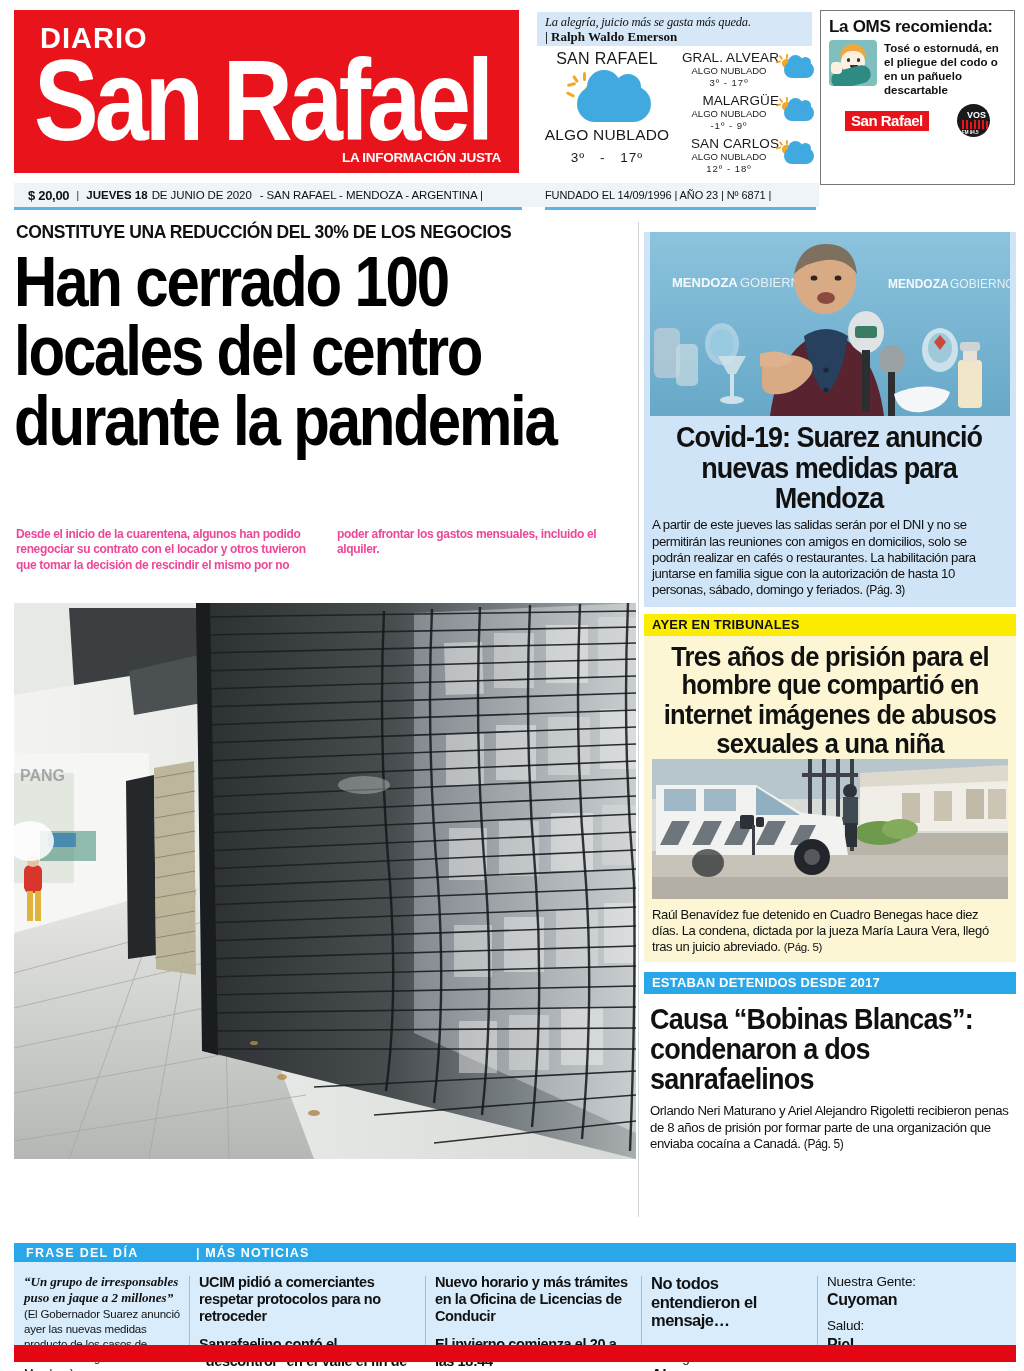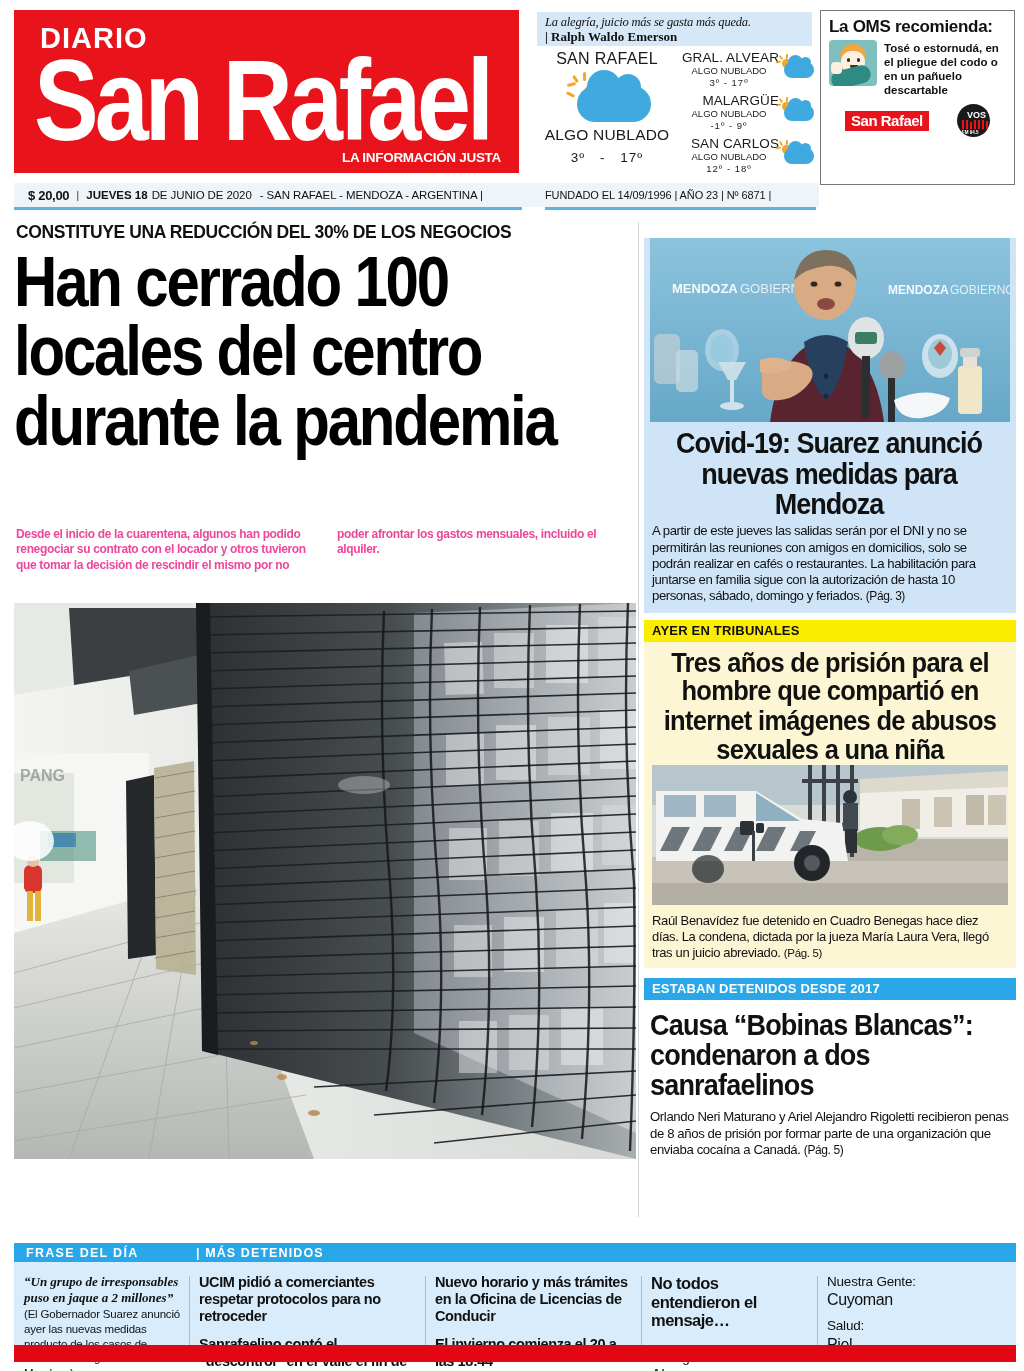--- a/index.html
+++ b/index.html
@@ -144,21 +144,21 @@
   .caption-main {
     position:absolute; left:16px; top:1168px; width:622px;
     font-size:14px; line-height:1.28; color:#111; letter-spacing:-0.3px;
   }
   .caption-main .pag { font-size:12.5px; }
 
   
   .v-divider { position:absolute; left:638px; top:222px; width:1px; height:995px; background:#cfd6da; }
 
   
-  .rcol { position:absolute; left:644px; top:232px; width:372px; }
+  .rcol { position:absolute; left:644px; top:226px; width:372px; }
 
   .blue-block { background:#cfe5f7; padding:0 0 6px 0; }
   .covid-photo { width:360px; height:184px; margin:6px auto 0; overflow:hidden; position:relative; background:#6da9c9;}
   .covid-title {
     font-weight:bold; font-size:27px; line-height:1.03; color:#111;
     letter-spacing:-1px; padding:6px 10px 0 8px; text-align:center;
     transform: scaleY(1.1); transform-origin: center top;
   }
   .covid-body {
     font-size:13.2px; line-height:1.23; color:#111; letter-spacing:-0.45px;
@@ -204,21 +204,21 @@
   .bq-strong { font-family:"Liberation Serif", serif; font-weight:bold; font-style:italic;
                font-size:13px; line-height:1.2; color:#111; }
   .bq-note { font-size:11.5px; line-height:1.28; color:#111; margin-top:2px; letter-spacing:-0.2px;}
   .bb-n1 { width:236px; }
   .bb-n2 { width:216px; }
   .bb-n3 { width:176px; }
   .bb-n4 { width:170px; }
   .bnews { font-weight:bold; font-size:14.5px; line-height:1.17; color:#111; letter-spacing:-0.4px; margin-bottom:11px; }
   .bnews.last { margin-bottom:0; }
   .bsec-l { font-size:13.5px; line-height:1.2; color:#111; letter-spacing:-0.2px; }
-  .bsec-v { font-weight:normal; font-size:16px; line-height:1.2; color:#111; letter-spacing:-0.4px; margin-bottom:9px;}
+  .bsec-v { font-weight:bold; font-size:16px; line-height:1.2; color:#111; letter-spacing:-0.4px; margin-bottom:9px;}
   .bigbold { font-weight:bold; font-size:16.5px; line-height:1.13; color:#111; letter-spacing:-0.5px; }
   .redbar { position:absolute; left:14px; top:1345px; width:1002px; height:17px; background:#e30613; }
 
   
   .ph { position:absolute; inset:0; }
 </style>
 </head>
 <body>
 
 <div class="page">
@@ -639,21 +639,21 @@
       <div class="bob-body">
         <span>Orlando Neri Maturano y Ariel Alejandro Rigoletti recibieron penas de 8 años de prisión por formar parte de una organización que enviaba cocaína a Canadá.</span>
         <span class="pag">(Pág. 5)</span>
       </div>
     </div>
   </div>
 
   <div class="bottombar">
     <div class="bb-head">
       <div class="bb-h1">FRASE DEL DÍA</div>
-      <div class="bb-h2">| MÁS DETENIDOS</div>
+      <div class="bb-h2">| MÁS NOTICIAS</div>
     </div>
     <div class="bb-cols">
 
       <div class="bb-c bb-quote">
         <div class="bq-strong">“Un grupo de irresponsables puso en jaque a 2 millones”</div>
         <div class="bq-note">(El Gobernador Suarez anunció ayer las nuevas medidas producto de los casos de coronavirus registrados en Mendoza)</div>
       </div>
 
       <div class="bb-c bb-n1">
         <div class="bnews">UCIM pidió a comerciantes respetar protocolos para no retroceder</div>

